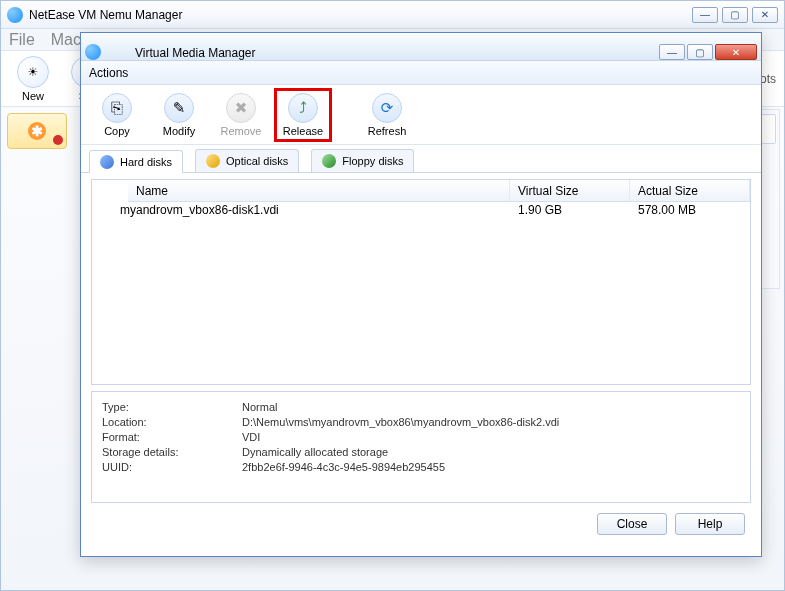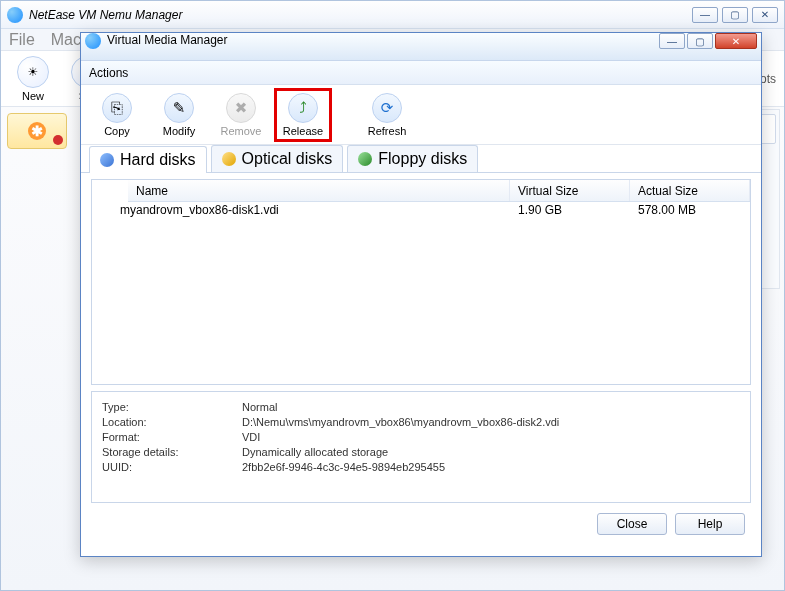--- a/index.html
+++ b/index.html
@@ -2,21 +2,21 @@
 <html><head>
 <meta charset="utf-8">
 <style>
   * { box-sizing: border-box; margin: 0; padding: 0; font-family: "Segoe UI", Tahoma, sans-serif; }
   body { background: #ffffff; width: 785px; height: 591px; position: relative; overflow: hidden; font-size: 12px; }
 
   
   .parent-window { position: absolute; left: 0; top: 0; width: 785px; height: 591px; border: 1px solid #b0c4de; background: linear-gradient(180deg, #fdfdfe, #f2f5fa); }
   .parent-titlebar { height: 28px; display: flex; align-items: center; padding: 0 6px; background: linear-gradient(180deg,#fefefe,#eef3fb); border-bottom: 1px solid #d5e0ef; }
   .parent-titlebar .logo { width: 16px; height: 16px; border-radius: 50%; background: radial-gradient(circle at 30% 30%, #87cefa, #1e90ff); margin-right: 6px; }
-  .parent-title { color: #000; font-size: 12px; font-style: italic; }
+  .parent-title { color: #000; font-size: 12px; }
   .parent-winctrls { margin-left: auto; display: flex; gap: 4px; }
   .winctrl { width: 26px; height: 16px; border: 1px solid #8fa6c9; border-radius: 2px; background: linear-gradient(180deg,#fefefe,#e7eef9); display:flex;align-items:center;justify-content:center;color:#31517f;font-size:10px; }
 
   .parent-menu { height: 22px; display: flex; align-items: center; padding: 0 8px; gap: 16px; background:#f3f6fb; border-bottom:1px solid #e0e6ef; }
   .parent-menu span { color:#888; font-size:16px; }
 
   .parent-toolbar { height: 56px; display: flex; align-items: center; padding: 2px 8px; gap: 6px; background:#ffffff; border-bottom:1px solid #e0e6ef; }
   .tb-btn { display:flex; flex-direction:column; align-items:center; width:48px; }
   .tb-icon { width:32px; height:32px; border-radius:50%; background: radial-gradient(circle at 30% 30%, #fff, #e7efff); border:1px solid #bcd1f0; display:flex;align-items:center;justify-content:center; }
   .tb-label { font-size:11px; margin-top:2px; }
@@ -24,38 +24,38 @@
   .parent-left { position:absolute; left:6px; top:112px; width:60px; }
   .vm-thumb { width:60px; height:36px; background: linear-gradient(180deg,#fff7d6,#ffe7a0); border:1px solid #e6c96d; border-radius:4px; display:flex;align-items:center;justify-content:center;position:relative; }
   .vm-thumb .star { width:18px;height:18px;border-radius:50%;background:#ff9933;display:flex;align-items:center;justify-content:center;color:#fff;font-size:14px;font-weight:bold; }
   .vm-thumb .dot { position:absolute;right:3px;bottom:3px;width:10px;height:10px;border-radius:50%;background:#d32f2f; }
 
   .parent-right-toolspill { position:absolute; right:4px; top:108px; width:44px; height:180px; background:#f9fbfe; border:1px solid #e0e6ef; }
   .parent-right-toolspill .sm-btn { width:36px;height:30px;margin:4px auto;border:1px solid #d0daea;background:#fff;border-radius:2px; }
 
   
   .dialog { position:absolute; left:80px; top:32px; width:682px; height:525px; border:1px solid #5b84c4; background:#fff; box-shadow:0 4px 16px rgba(0,0,0,0.2); }
-  .dlg-titlebar { height:28px; background:linear-gradient(180deg,#fafdff,#dce9f8); display:flex; align-items:flex-start; padding:0 4px; border-bottom:1px solid #c7d6ec; }
+  .dlg-titlebar { height:28px; background:linear-gradient(180deg,#fafdff,#dce9f8); display:flex; align-items:flex-end; padding:0 4px; border-bottom:1px solid #c7d6ec;gap:28px; }
   .dlg-titlebar .dlg-icon { width:16px;height:16px;border-radius:50%;background:radial-gradient(circle at 30% 30%,#87cefa,#1e90ff);margin-right:6px; }
   .dlg-title { font-size:12px;color:#000; }
   .dlg-ctrls { margin-left:auto;display:flex;gap:2px; }
   .dlg-ctrls .winctrl.close { background:linear-gradient(180deg,#f39b8f,#d1432b); border-color:#a73220; color:#fff; width:42px; }
 
   .actions-bar { height:24px; background:linear-gradient(180deg,#f7fbff,#e8f0fb); border-bottom:1px solid #d5e0ef; display:flex;align-items:center;padding:0 8px;font-size:12px; }
 
   .dlg-toolbar { height:60px; display:flex; align-items:center; padding:4px 10px; gap:10px; background:#fff; border-bottom:1px solid #e0e6ef; }
   .dlg-tb-btn { display:flex;flex-direction:column;align-items:center;width:52px;position:relative;padding:2px; }
   .dlg-tb-btn.disabled { color:#999; }
   .dlg-tb-icon { width:30px;height:30px;border-radius:50%;background:linear-gradient(180deg,#f2f8ff,#d9e8fb);border:1px solid #bcd1f0;display:flex;align-items:center;justify-content:center;font-size:15px; }
   .dlg-tb-btn.disabled .dlg-tb-icon { filter:grayscale(1); opacity:.8; }
   .dlg-tb-label { font-size:11px; margin-top:2px; }
   .highlight-red { outline:3px solid #e30000; outline-offset:0px; }
 
   .tabs { display:flex; padding:0 8px; height:28px; align-items:flex-end; gap:0; border-bottom:1px solid #c9d6e9; background:#fff; }
-  .tab { padding:4px 10px; border:1px solid #c9d6e9; border-bottom:none; background:#f2f6fc; border-radius:3px 3px 0 0; display:flex;align-items:center;gap:6px;font-size:16px;margin-right:4px; }
+  .tab { padding:4px 10px; border:1px solid #c9d6e9; border-bottom:none; background:#f2f6fc; border-radius:3px 3px 0 0; display:flex;align-items:center;gap:6px;font-size:11px;margin-right:12px; }
   .tab.active { background:#fff; position:relative; top:1px; }
   .tab-ic { width:14px;height:14px;border-radius:50%; }
   .ic-hd { background:linear-gradient(135deg,#8fbfff,#3b74d4); }
   .ic-opt { background:linear-gradient(135deg,#ffe08a,#e2a500); }
   .ic-flp { background:linear-gradient(135deg,#9be29b,#2a8a2a); }
 
   .table-wrap { margin:6px 10px; border:1px solid #c9d6e9; height:206px; background:#fff; }
   .thead { display:flex; height:22px; background:linear-gradient(180deg,#fefefe,#eef3fa); border-bottom:1px solid #d5e0ef;margin-left:36px; }
   .th { padding:4px 8px; font-size:12px; border-right:1px solid #e4eaf4; }
   .col-name { flex:1 1 auto; }

